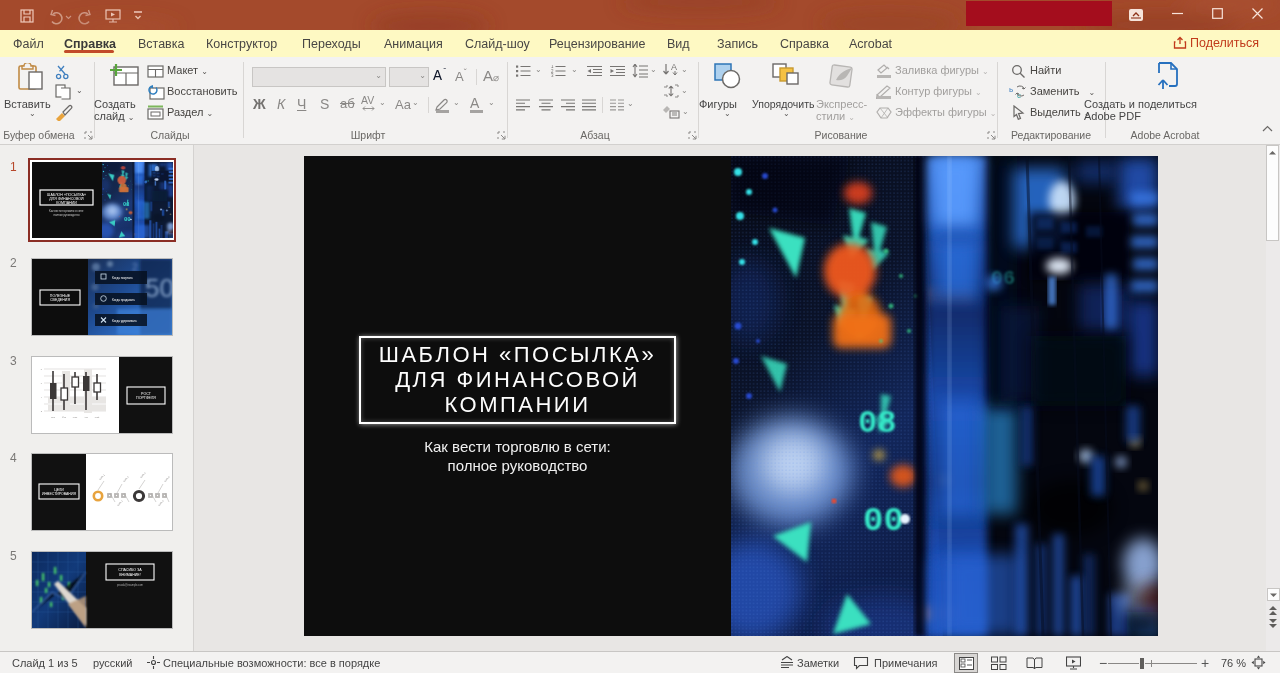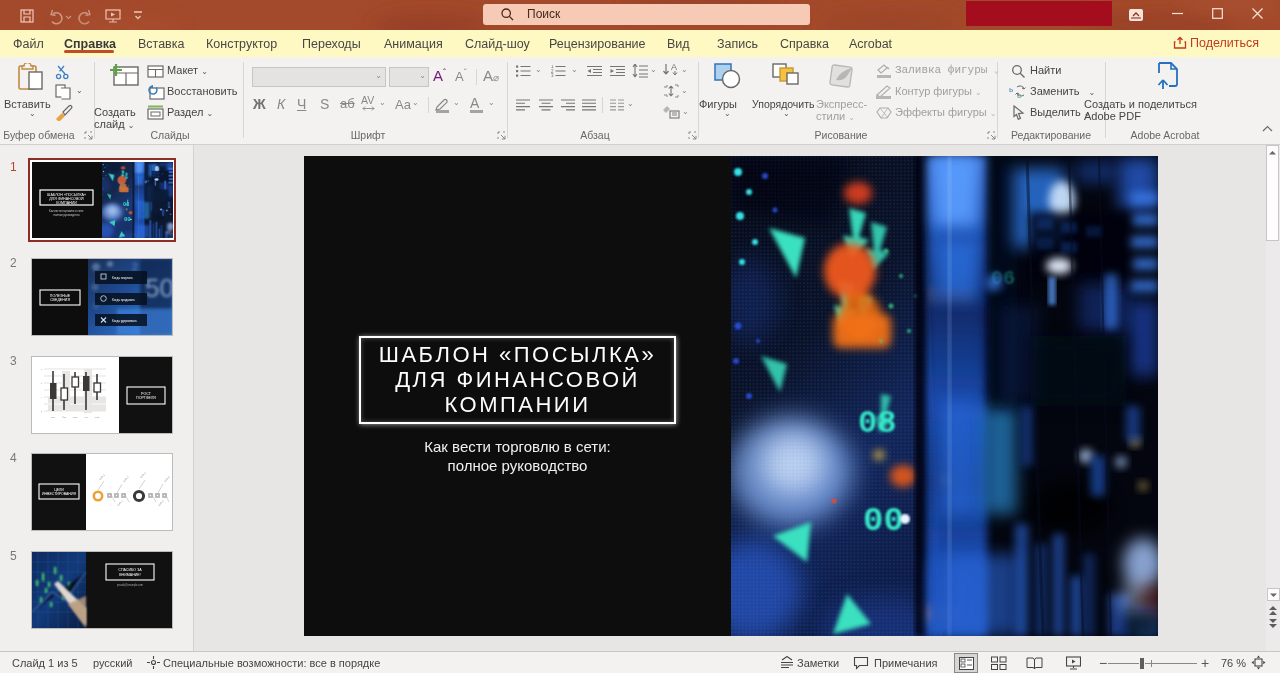--- a/index.html
+++ b/index.html
@@ -253,27 +253,20 @@
       </filter>
     <g filter="url(#tbb)">
       <ellipse cx="430" cy="26" rx="60" ry="14" fill="#8e3a22" opacity="0.5"></ellipse>
       <ellipse cx="700" cy="2" rx="80" ry="12" fill="#8e3a22" opacity="0.45"></ellipse>
       <ellipse cx="890" cy="24" rx="70" ry="14" fill="#93401f" opacity="0.5"></ellipse>
       <ellipse cx="1160" cy="25" rx="80" ry="12" fill="#8e3a22" opacity="0.55"></ellipse>
       <ellipse cx="1230" cy="4" rx="50" ry="10" fill="#b25a35" opacity="0.4"></ellipse>
       <ellipse cx="120" cy="28" rx="60" ry="10" fill="#b05630" opacity="0.35"></ellipse>
     </g>
   </svg>
-  <div id="searchbox">
-    <svg class="mag" width="15" height="15" viewBox="0 0 15 15">
-        <circle cx="6.2" cy="6.2" r="4.2" fill="none" stroke="#4a2a1c" stroke-width="1.3"></circle>
-        <path d="M9.4 9.4 L13 13" stroke="#4a2a1c" stroke-width="1.3"></path>
-      </svg>
-    <span class="ptext">Поиск</span>
-  </div>
   <div id="account"></div>
   <div class="wbtn" style="left:1113px;"><svg width="16" height="16" viewBox="0 0 16 16" style="margin-top:7px;">
         <rect x="1" y="2" width="14" height="12" rx="2" fill="#f6e3da"></rect>
         <path d="M5 9 l3-3 3 3" stroke="#8d3117" stroke-width="1.3" fill="none"></path>
         <rect x="3" y="10" width="10" height="2" fill="#8d3117" opacity="0.55"></rect>
       </svg></div>
   <div class="wbtn" style="left:1154px;"><svg width="11" height="11" viewBox="0 0 11 11">
         <path d="M0 5.5 h11" stroke="#f8e3da" stroke-width="1.2"></path>
       </svg></div>
   <div class="wbtn" style="left:1194px;"><svg width="11" height="11" viewBox="0 0 11 11">
@@ -338,21 +331,21 @@
   <svg class="dlg" style="left:84px;" width="10" height="10" viewBox="0 0 10 10">
       <path d="M1 3 V1 h2 M1 6 v2 M6 1 h2" stroke="#8a8886" fill="none"></path>
       <path d="M4 4 l4 4 M8 8 v-3.2 M8 8 h-3.2" stroke="#8a8886" fill="none" stroke-width="1"></path>
     </svg>
 
   <svg class="abs" style="left:109px;top:6px;" width="30" height="26" viewBox="0 0 30 26">
     <rect x="5" y="4" width="24" height="18" fill="#fff" stroke="#6b6967" stroke-width="1.4"></rect>
     <path d="M5 10 h24 M17 10 v12" stroke="#6b6967" stroke-width="1.2"></path>
     <path d="M7 1 v12 M1 7 h12" stroke="#58a63c" stroke-width="2.2"></path>
   </svg>
-  <div class="bigbtn" style="left:94px;top:41px;width:58px;margin-top:8px;">Создать<br>слайд <span class="chev">⌄</span></div>
+  <div class="bigbtn" style="left:94px;top:41px;width:58px;">Создать<br>слайд <span class="chev">⌄</span></div>
   <svg class="abs" style="left:147px;top:8px;" width="17" height="13" viewBox="0 0 17 13">
     <rect x="1" y="1" width="15" height="11" fill="#fff" stroke="#6b6967" stroke-width="1.2"></rect>
     <path d="M1 4.5 h15 M8.5 4.5 v7.5" stroke="#6b6967" stroke-width="1.1"></path>
   </svg>
   <div class="abs lbl" style="left:167px;top:7px;">Макет <span class="chev">⌄</span></div>
   <svg class="abs" style="left:147px;top:28px;" width="18" height="15" viewBox="0 0 18 15">
     <rect x="3" y="3" width="14" height="11" fill="#fff" stroke="#6b6967" stroke-width="1.2"></rect>
     <path d="M6 1 a4 4 0 1 0 3 1.4" stroke="#2f7fbf" stroke-width="1.5" fill="none"></path>
     <path d="M5.5 0 l-2 2.5 3 1 z" fill="#2f7fbf"></path>
   </svg>
@@ -364,21 +357,21 @@
   </svg>
   <div class="abs lbl" style="left:167px;top:49px;">Раздел <span class="chev">⌄</span></div>
   <div class="glabel" style="left:110px;">Слайды</div>
 
   <div class="abs" style="left:252px;top:10px;width:134px;height:20px;background:#e5e3e2;border:1px solid #c8c6c4;">
       <span class="chev" style="position:absolute;right:3px;top:3px;color:#8a8886;">⌄</span>
     </div>
   <div class="abs" style="left:389px;top:10px;width:40px;height:20px;background:#e5e3e2;border:1px solid #c8c6c4;">
       <span class="chev" style="position:absolute;right:2px;top:3px;color:#8a8886;">⌄</span>
     </div>
-  <div class="abs" style="left:433px;top:10px;font-size:15px;color:#701a75;">А<span style="font-size:9px;vertical-align:6px;">ˆ</span></div>
+  <div class="abs" style="left:433px;top:10px;font-size:15px;color:#0f172a;font-family:Liberation Mono, monospace;">А<span style="font-size:9px;vertical-align:6px;">ˆ</span></div>
   <div class="abs" style="left:455px;top:10px;font-size:13px;color:#8a8886;">А<span style="font-size:9px;vertical-align:6px;">ˇ</span></div>
   <div class="abs" style="left:476px;top:12px;width:1px;height:16px;background:#d8d6d4;"></div>
   <div class="abs" style="left:483px;top:10px;font-size:15px;color:#8a8886;">А<span style="font-size:10px;">⌀</span></div>
   <div class="abs" style="left:253px;top:39px;font-size:14px;font-weight:bold;color:#747270;">Ж</div>
   <div class="abs" style="left:277px;top:39px;font-size:14px;font-style:italic;color:#8a8886;">К</div>
   <div class="abs" style="left:297px;top:39px;font-size:14px;text-decoration:underline;color:#8a8886;">Ч</div>
   <div class="abs" style="left:320px;top:39px;font-size:14px;color:#8a8886;">S</div>
   <div class="abs" style="left:340px;top:39px;font-size:13px;text-decoration:line-through;color:#8a8886;">аб</div>
   <svg class="abs" style="left:361px;top:38px;" width="18" height="17" viewBox="0 0 18 17">
       <text x="0" y="9" font-size="10.5" fill="#8a8886" font-family="Liberation Sans">AV</text>
@@ -508,21 +501,21 @@
   <svg class="abs" style="left:828px;top:7px;" width="28" height="24" viewBox="0 0 28 24">
     <rect x="3" y="2" width="20" height="20" rx="2" fill="#e2e0df" stroke="#b8b6b4" stroke-width="1.3" transform="rotate(8 13 12)"></rect>
     <path d="M8 16 C12 8 18 6 24 4 l-5 8 c-3 4 -7 5 -11 4 z" fill="#b8b6b4"></path>
   </svg>
   <div class="bigbtn gray" style="left:816px;top:41px;width:55px;color:#a19f9d;">Экспресс-<br>стили <span class="chev" style="color:#b8b6b4;">⌄</span></div>
   <svg class="abs" style="left:876px;top:7px;" width="16" height="14" viewBox="0 0 16 14">
       <path d="M2 6 L8 1 l3 3 -6 5 z" fill="none" stroke="#b0aeac" stroke-width="1.2"></path>
       <path d="M11 3 l2 2" stroke="#b0aeac" stroke-width="1.2"></path>
       <rect x="1" y="11" width="14" height="3" fill="#b8b6b4"></rect>
     </svg>
-  <div class="abs lbl gray" style="left:895px;top:7px;color:#a19f9d;font-family:Liberation Mono, monospace;">Заливка фигуры <span class="chev" style="color:#b8b6b4;">⌄</span></div>
+  <div class="abs lbl gray" style="left:895px;top:7px;color:#a19f9d;">Заливка фигуры <span class="chev" style="color:#b8b6b4;">⌄</span></div>
   <svg class="abs" style="left:876px;top:28px;" width="16" height="14" viewBox="0 0 16 14">
       <path d="M1 10 L11 1 l3 2 -10 9 z M1 10 l-0.5 3.5 L4 13 z" fill="none" stroke="#b0aeac" stroke-width="1.1"></path>
       <rect x="1" y="11" width="14" height="3" fill="#b8b6b4"></rect>
     </svg>
   <div class="abs lbl gray" style="left:895px;top:28px;color:#a19f9d;">Контур фигуры <span class="chev" style="color:#b8b6b4;">⌄</span></div>
   <svg class="abs" style="left:876px;top:49px;" width="16" height="14" viewBox="0 0 16 14">
       <path d="M4 2 h8 l3 4 -4 6 H5 L1 6 z" fill="none" stroke="#b0aeac" stroke-width="1.2"></path>
       <path d="M4 2 L12 12 M12 2 L5 12" stroke="#b0aeac" stroke-width="0.8"></path>
     </svg>
   <div class="abs lbl gray" style="left:895px;top:49px;color:#a19f9d;">Эффекты фигуры <span class="chev" style="color:#b8b6b4;">⌄</span></div>

